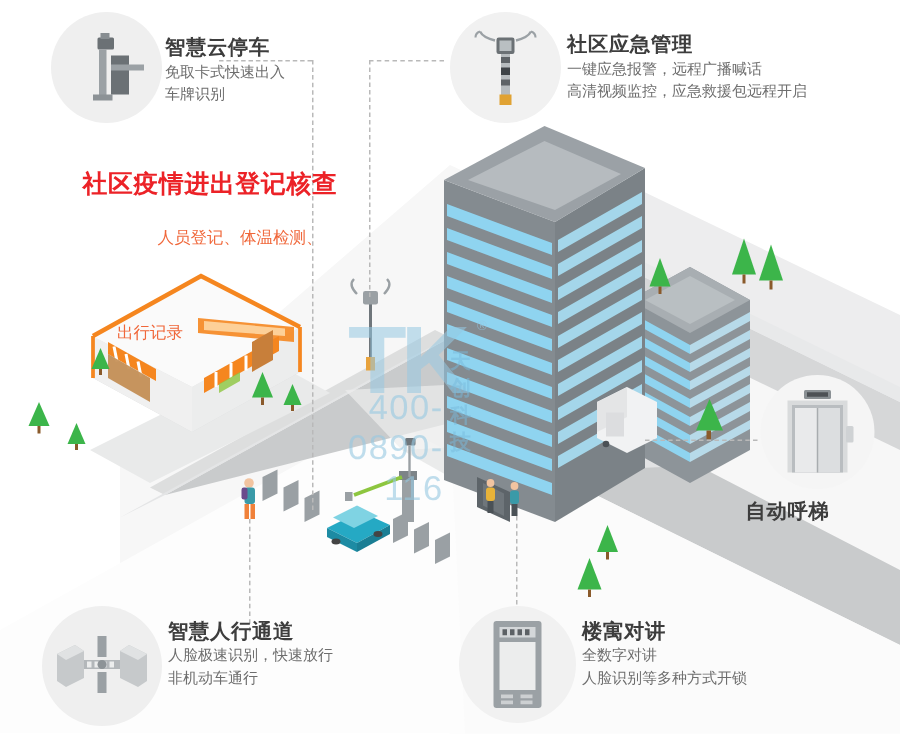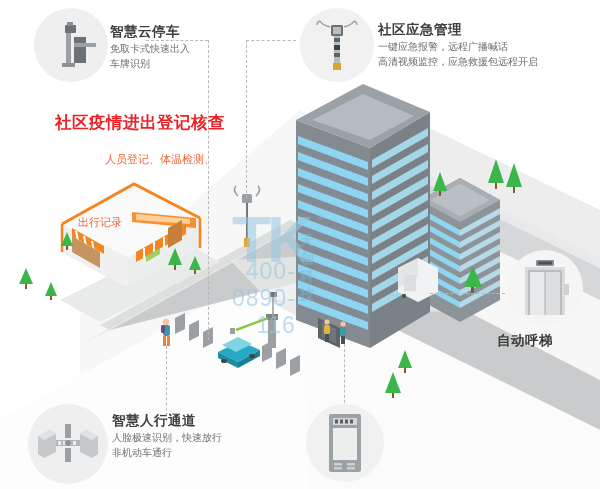--- a/index.html
+++ b/index.html
@@ -403,14 +403,19 @@
       <rect x="15" y="7.5" width="3" height="4" fill="#5c6165"></rect>
       <rect x="20" y="7.5" width="3" height="4" fill="#5c6165"></rect>
       <rect x="25" y="7.5" width="3" height="4" fill="#5c6165"></rect>
       <rect x="8" y="16" width="24" height="32" fill="#eceded"></rect>
       <rect x="9" y="51" width="8" height="2.5" fill="#cdd0d2"></rect>
       <rect x="22" y="51" width="8" height="2.5" fill="#cdd0d2"></rect>
       <rect x="9" y="55" width="8" height="2.5" fill="#cdd0d2"></rect>
       <rect x="22" y="55" width="8" height="2.5" fill="#cdd0d2"></rect>
     </svg>
   </div>
+  <div class="callout" style="left:388px;top:413px;">
+    <div class="c-title">楼寓对讲</div>
+    <div class="c-line">全数字对讲</div>
+    <div class="c-line">人脸识别等多种方式开锁</div>
+  </div>
 
 </div>
 
 </body></html>

